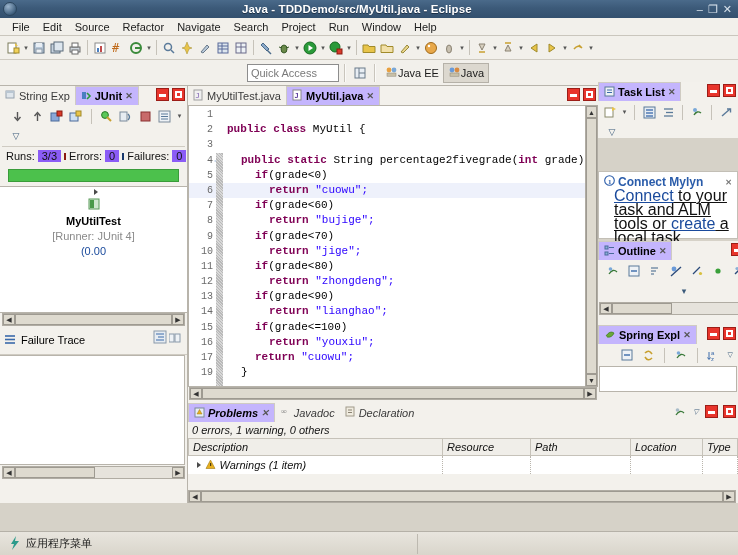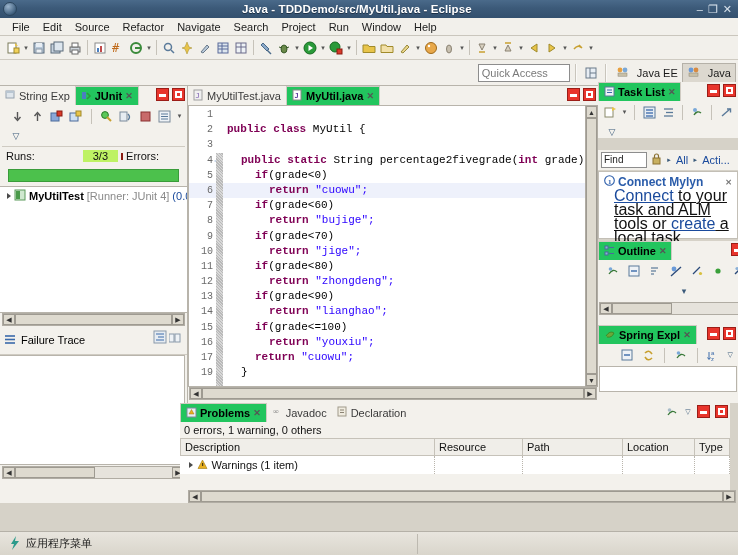--- a/index.html
+++ b/index.html
@@ -51,42 +51,42 @@
           align-items: center; justify-content: center; }
   .tbtn svg { display: block; }
   .tsep { width: 1px; height: 15px; background: #c6c2b9; margin: 0 3px; }
   .tarrow { width: 8px; height: 18px; display: inline-flex; align-items: center;
             justify-content: center; color: #555; font-size: 7px; }
 
   
   .qarow {
     position: absolute; left: 0; top: 60px; width: 738px; height: 26px;
     background: #f2f0eb; border-bottom: 1px solid #b8b4ab;
-    display: flex; align-items: center; justify-content: flex-end; padding-right: 2px;
+    display: flex; align-items: center; justify-content: center; padding-right: 2px;
   }
   .qa-input {
     width: 92px; height: 18px; background: #ffffff; border: 1px solid #8d8d8d;
     font-size: 11px; color: #7a7a7a; padding: 0 3px; line-height: 16px;
   }
   .qa-sep { width: 2px; height: 18px; border-left: 1px solid #c9c5bc;
             border-right: 1px solid #fbfaf8; margin: 0 5px; }
   .persp-btn {
-    height: 20px; display: flex; align-items: center; gap: 8px;
+    height: 20px; display: flex; align-items: center; gap: 0;
     padding: 0 4px; font-size: 11px; color: #1a1a1a;
   }
   .persp-btn.active { background: #dcd8cf; border: 1px solid #b5b1a8; }
 
   
   .panel { position: absolute; background: #f3f1ec; }
   .vtabrow { display: flex; align-items: center; height: 19px; position: relative; }
   .vtab {
     display: flex; align-items: center; gap: 3px; height: 19px;
     padding: 0 5px; font-size: 11px; color: #3a3a3a; white-space: nowrap;
   }
-  .vtab.active { background: #22c55e; color: #000; font-weight: bold;
+  .vtab.active { background: #c4b5fd; color: #000; font-weight: bold;
                  border-top: 1px solid #cfcbc2; border-left: 1px solid #cfcbc2;
                  border-right: 1px solid #cfcbc2; }
   .vtab .xmark { font-size: 9px; color: #555; }
   .vctrls { position: absolute; right: 2px; top: 2px; display: flex; gap: 3px; align-items: center; }
   .vc-min, .vc-max {
     width: 13px; height: 13px; background: #e8352c; border: 1px solid #9c1d17;
     position: relative;
   }
   .vc-min::after {
     content: ''; position: absolute; left: 2px; right: 2px; top: 5px; height: 3px;
@@ -101,30 +101,30 @@
   .vbody { background: #ffffff; }
 
   
   #junit-panel { left: 0; top: 86px; width: 188px; height: 417px;
                  background: #f3f1ec; border-right: 1px solid #b8b4ab; }
   .junit-status {
     font-size: 11px; color: #111; padding: 2px 4px; background: #f3f1ec;
   }
   .junit-counts { display: flex; align-items: center; gap: 3px; font-size: 11px;
                   padding: 3px 6px; color: #111; white-space: nowrap; }
-  .cntbox { background: #bef264; padding: 0 10px; font-size: 11px; margin-left: 45px; }
+  .cntbox { background: #8b5cf6; padding: 0 4px; font-size: 11px; }
   .mk-sq { width: 7px; height: 7px; display: inline-block; }
   .progressbar {
     margin: 4px 8px 4px 8px; height: 13px; background: #4cc14c;
     border: 1px solid #3a9c3a;
   }
   .junit-tree { background: #ffffff; border: 1px solid #b8b4ab; border-right: none;
                 border-left: none; }
   .tree-row { display: flex; align-items: center; gap: 3px; padding: 2px 3px;
-              font-size: 11px; white-space: nowrap; overflow: hidden; }
+              font-size: 11px; white-space: nowrap; overflow: hidden; flex-direction: column; }
   .tri { width: 0; height: 0; border-left: 4px solid #4a4a4a;
          border-top: 3.5px solid transparent; border-bottom: 3.5px solid transparent;
          margin-left: 4px; }
   .dim { color: #8a8a8a; }
   .blu { color: #1a4a9c; }
 
   
   .hscroll {
     height: 13px; background: #e6e3dc; border: 1px solid #b0aca3;
     display: flex; align-items: center; position: relative;
@@ -163,21 +163,21 @@
               font-size: 11px; }
   .find-box { width: 46px; height: 16px; background: #ffffff; border: 1px solid #8d8d8d;
               font-size: 10px; color: #222; padding: 0 2px; line-height: 14px; }
   .mylyn-box { background: #ffffff; border: 1px solid #c3bfb6; padding: 3px 5px; }
   .mylyn-title { font-size: 12px; color: #2a5caa; font-weight: bold;
                  display: flex; align-items: center; gap: 3px; }
   .mylyn-text { font-size: 16px; color: #111; line-height: 14px; padding-left: 10px; text-decoration: underline; }
   .lnk { color: #1a4a9c; text-decoration: underline; }
 
   
-  #problems-panel { left: 180px; top: 403px; width: 550px; height: 100px; background: #f3f1ec; }
+  #problems-panel { left: 188px; top: 403px; width: 550px; height: 100px; background: #f3f1ec; font-style: italic; }
   .prob-summary { font-size: 11px; color: #111; padding: 2px 4px; }
   .prob-table { width: 100%; border-collapse: collapse; background: #ffffff; }
   .prob-table th {
     background: #f0eee9; border: 1px solid #c6c2b9; border-top: 1px solid #c6c2b9;
     font-size: 11px; font-weight: normal; text-align: left; padding: 2px 4px;
     color: #111;
   }
   .prob-table td { font-size: 11px; padding: 2px 4px; color: #111;
                    border-right: 1px dotted #b9b5ac; }
 
@@ -702,33 +702,20 @@
             <path d="M2 10 L10 3" stroke="#5a7a9a" stroke-width="1.4"></path>
             <path d="M7 3 h3.5 v3.5" fill="none" stroke="#5a7a9a" stroke-width="1.4"></path>
           </svg>
       </span>
     </div>
     <div style="padding-left:10px;">
       <span class="tarrow" style="color:#3a5a7a;font-size:9px;">▽</span>
     </div>
   </div>
 
-  <div style="position:absolute;left:598px;top:150px;width:140px;height:20px;background:#f3f1ec;" class="find-row">
-    <div class="find-box">Find</div>
-    <span>
-      <svg width="12" height="12">
-          <rect x="3" y="5" width="7" height="6" fill="#c8b060" stroke="#8a7030"></rect>
-          <path d="M4.5 5 v-2 a2 2 0 0 1 4 0 v2" fill="none" stroke="#8a7030" stroke-width="1.2"></path>
-        </svg>
-    </span>
-    <span class="tarrow" style="color:#3a5a7a;">▸</span>
-    <span class="blu">All</span>
-    <span class="tarrow" style="color:#3a5a7a;">▸</span>
-    <span class="blu">Acti...</span>
-  </div>
 
   <div class="mylyn-box" style="position:absolute;left:598px;top:171px;width:140px;height:68px;">
     <div class="mylyn-title">
       <span>
         <svg width="11" height="11">
             <circle cx="5.5" cy="5.5" r="4.8" fill="none" stroke="#2a5caa" stroke-width="1.1"></circle>
             <text x="4" y="8.5" font-size="7" fill="#2a5caa" font-family="serif">1</text>
           </svg>
       </span>
       <span>Connect Mylyn</span>

